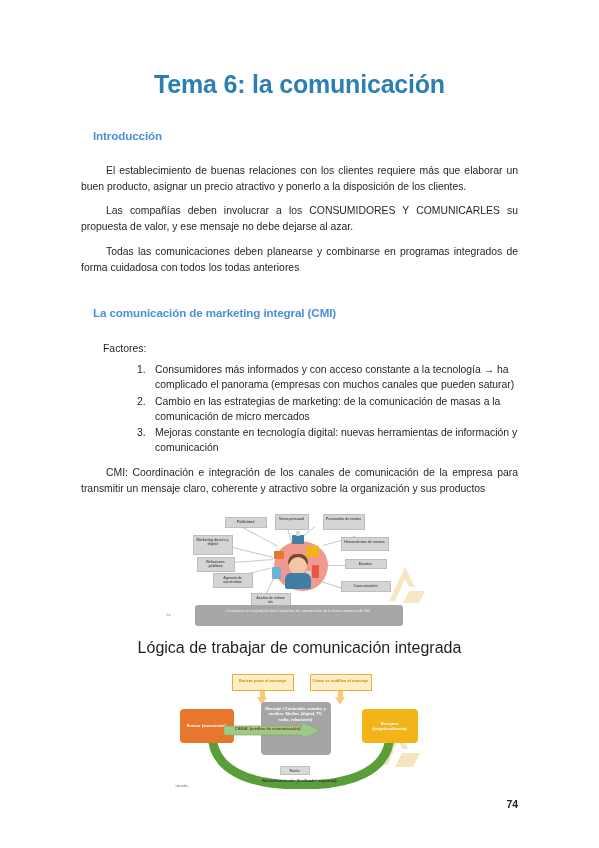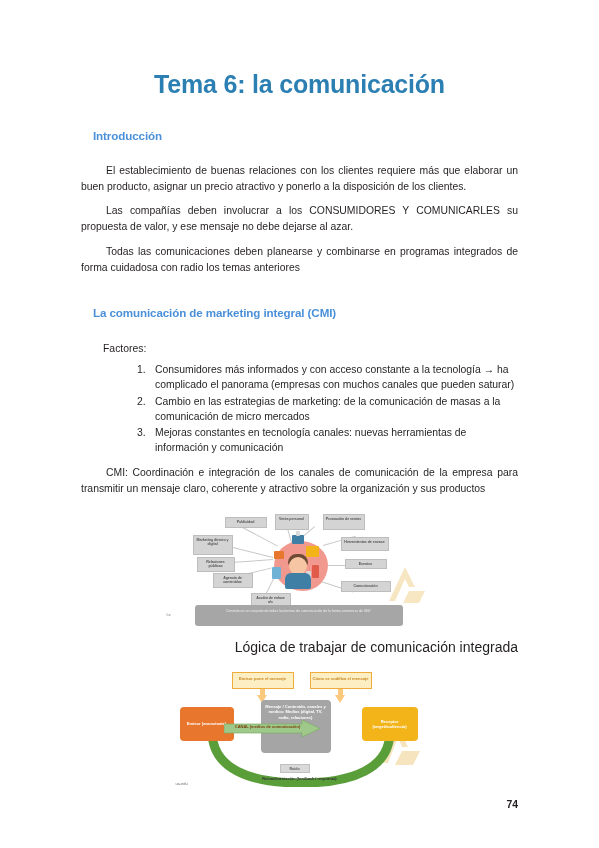--- a/index.html
+++ b/index.html
@@ -90,24 +90,24 @@
     width: 14px;
   }
 
   
   .figure {
     margin: 0;
     padding-top: 12px;
     text-align: center;
   }
   .fig-caption {
-    font-size: 14px;
+    font-size: 16px;
     color: #231f20;
     padding-top: 8px;
-    text-align: right;
+    text-align: center;
   }
 
   
   .diagram1 {
     position: relative;
     width: 270px;
     height: 122px;
     margin: 0 auto;
     background: #ffffff;
     font-size: 3.6px;
@@ -372,29 +372,29 @@
 <body>
 
 <div class="page">
   <div class="content">
 
     <h1 class="doc-title">Tema 6: la comunicación</h1>
 
     <h2 class="section-heading">Introducción</h2>
     <p class="body">El establecimiento de buenas relaciones con los clientes requiere más que elaborar un buen producto, asignar un precio atractivo y ponerlo a la disposición de los clientes.</p>
     <p class="body">Las compañías deben involucrar a los CONSUMIDORES Y COMUNICARLES su propuesta de valor, y ese mensaje no debe dejarse al azar.</p>
-    <p class="body">Todas las comunicaciones deben planearse y combinarse en programas integrados de forma cuidadosa con radio los temas anteriores</p>
+    <p class="body">Todas las comunicaciones deben planearse y combinarse en programas integrados de forma cuidadosa con todos los todas anteriores</p>
 
     <h2 class="section-heading">La comunicación de marketing integral (CMI)</h2>
     <div class="factores">Factores:</div>
 
     <ol class="factor-list">
       <li>Consumidores más informados y con acceso constante a la tecnología → ha complicado el panorama (empresas con muchos canales que pueden saturar)</li>
       <li>Cambio en las estrategias de marketing: de la comunicación de masas a la comunicación de micro mercados</li>
-      <li>Mejoras constantes en tecnología canales: nuevas herramientas de información y comunicación</li>
+      <li>Mejoras constante en tecnología digital: nuevas herramientas de información y comunicación</li>
     </ol>
 
     <p class="body">CMI: Coordinación e integración de los canales de comunicación de la empresa para transmitir un mensaje claro, coherente y atractivo sobre la organización y sus productos</p>
 
     <div class="figure">
       <div class="diagram1">
 
         <svg class="d1-wm" viewBox="0 0 54 52">
           <path d="M10 40 L26 6 L36 26 L30 26 L26 18 L16 40 Z" fill="currentColor"></path>
           <path d="M30 30 L46 30 L40 42 L24 42 Z" fill="currentColor"></path>

